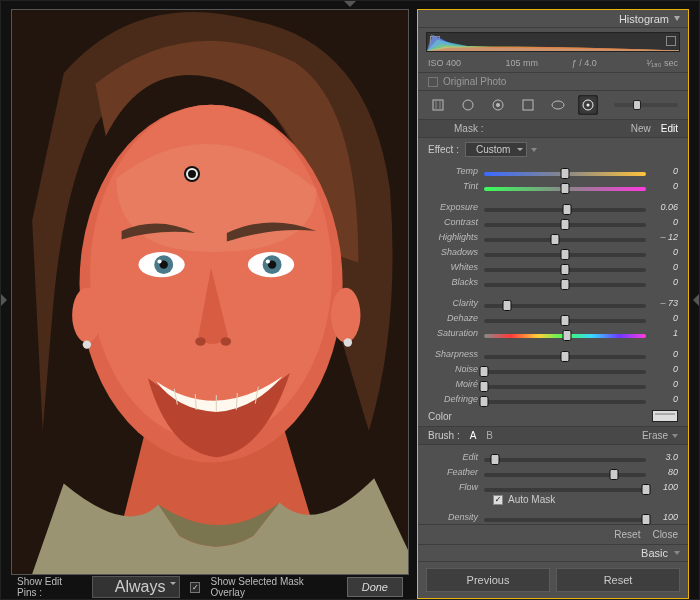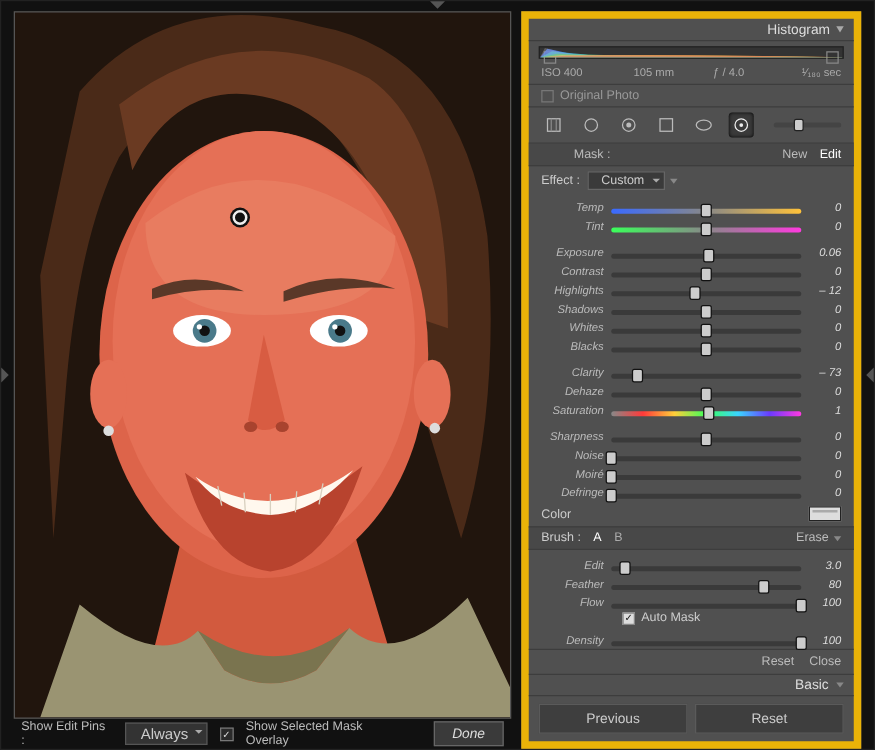--- a/index.html
+++ b/index.html
@@ -14,27 +14,27 @@
   .main-row { flex: 1; display: flex; min-height: 0; padding: 8px 10px 0 10px; gap: 8px; }
 
   
   .photo-wrap { flex: 0 0 398px; display: flex; flex-direction: column; }
   .photo { flex: 1; position: relative; border: 1px solid #555; background: #2a211a; overflow: hidden; }
   .photo svg { position: absolute; inset: 0; width: 100%; height: 100%; }
   .pin { position: absolute; top: 158px; left: 174px; width: 12px; height: 12px; border-radius: 50%; border: 2px solid #eee; background: #111; box-shadow: 0 0 0 2px #111; }
 
   .photo-toolbar { height: 24px; display: flex; align-items: center; gap: 10px; padding: 0 6px; color: #bbb; font-size: 10px; }
   .photo-toolbar .spacer { flex: 1; }
-  .select-box { background: #333; border: 1px solid #555; padding: 1px 12px; color: #ccc; font-size: 12px; position: relative; }
+  .select-box { background: #333; border: 1px solid #555; padding: 1px 22px; color: #ccc; font-size: 16px; position: relative; }
   .select-box::after { content: ""; position: absolute; right: 3px; top: 5px; border-left: 3px solid transparent; border-right: 3px solid transparent; border-top: 3px solid #aaa; }
   .check { width: 11px; height: 11px; border: 1px solid #777; background: #2a2a2a; display: inline-flex; align-items: center; justify-content: center; font-size: 8px; color: #ddd; }
   .done-btn { background: #3a3a3a; border: 1px solid #666; color: #ddd; padding: 3px 14px; font-size: 11px; font-style: italic; }
 
   
-  .side { flex: 1; background: #505050; border: 6px solid #eab308; display: flex; flex-direction: column; color: #ccc; font-size: 10px; }
+  .side { flex: 1; background: #505050; border: 1px solid #eab308; display: flex; flex-direction: column; color: #ccc; font-size: 10px; }
   .panel-row { display: flex; align-items: center; padding: 3px 8px; border-bottom: 1px solid #3d3d3d; min-height: 18px; }
   .panel-row.title { justify-content: flex-end; color: #ddd; font-size: 11px; }
   .panel-row.title .tri-d { margin-left: 5px; width: 0; height: 0; border-left: 3px solid transparent; border-right: 3px solid transparent; border-top: 5px solid #aaa; }
 
   .histogram { height: 80px; margin: 4px 8px; position: relative; background: #333; border: 1px solid #222; }
   .histogram .clip { position: absolute; top: 3px; width: 10px; height: 10px; border: 1px solid #888; }
   .histogram .clip.l { left: 3px; } .histogram .clip.r { right: 3px; }
   .histogram svg { position: absolute; inset: 0; width: 100%; height: 100%; }
   .histo-meta { display: flex; padding: 2px 10px 4px; color: #aaa; font-size: 9px; border-bottom: 1px solid #3d3d3d; }
   .histo-meta span { flex: 1; text-align: center; }

